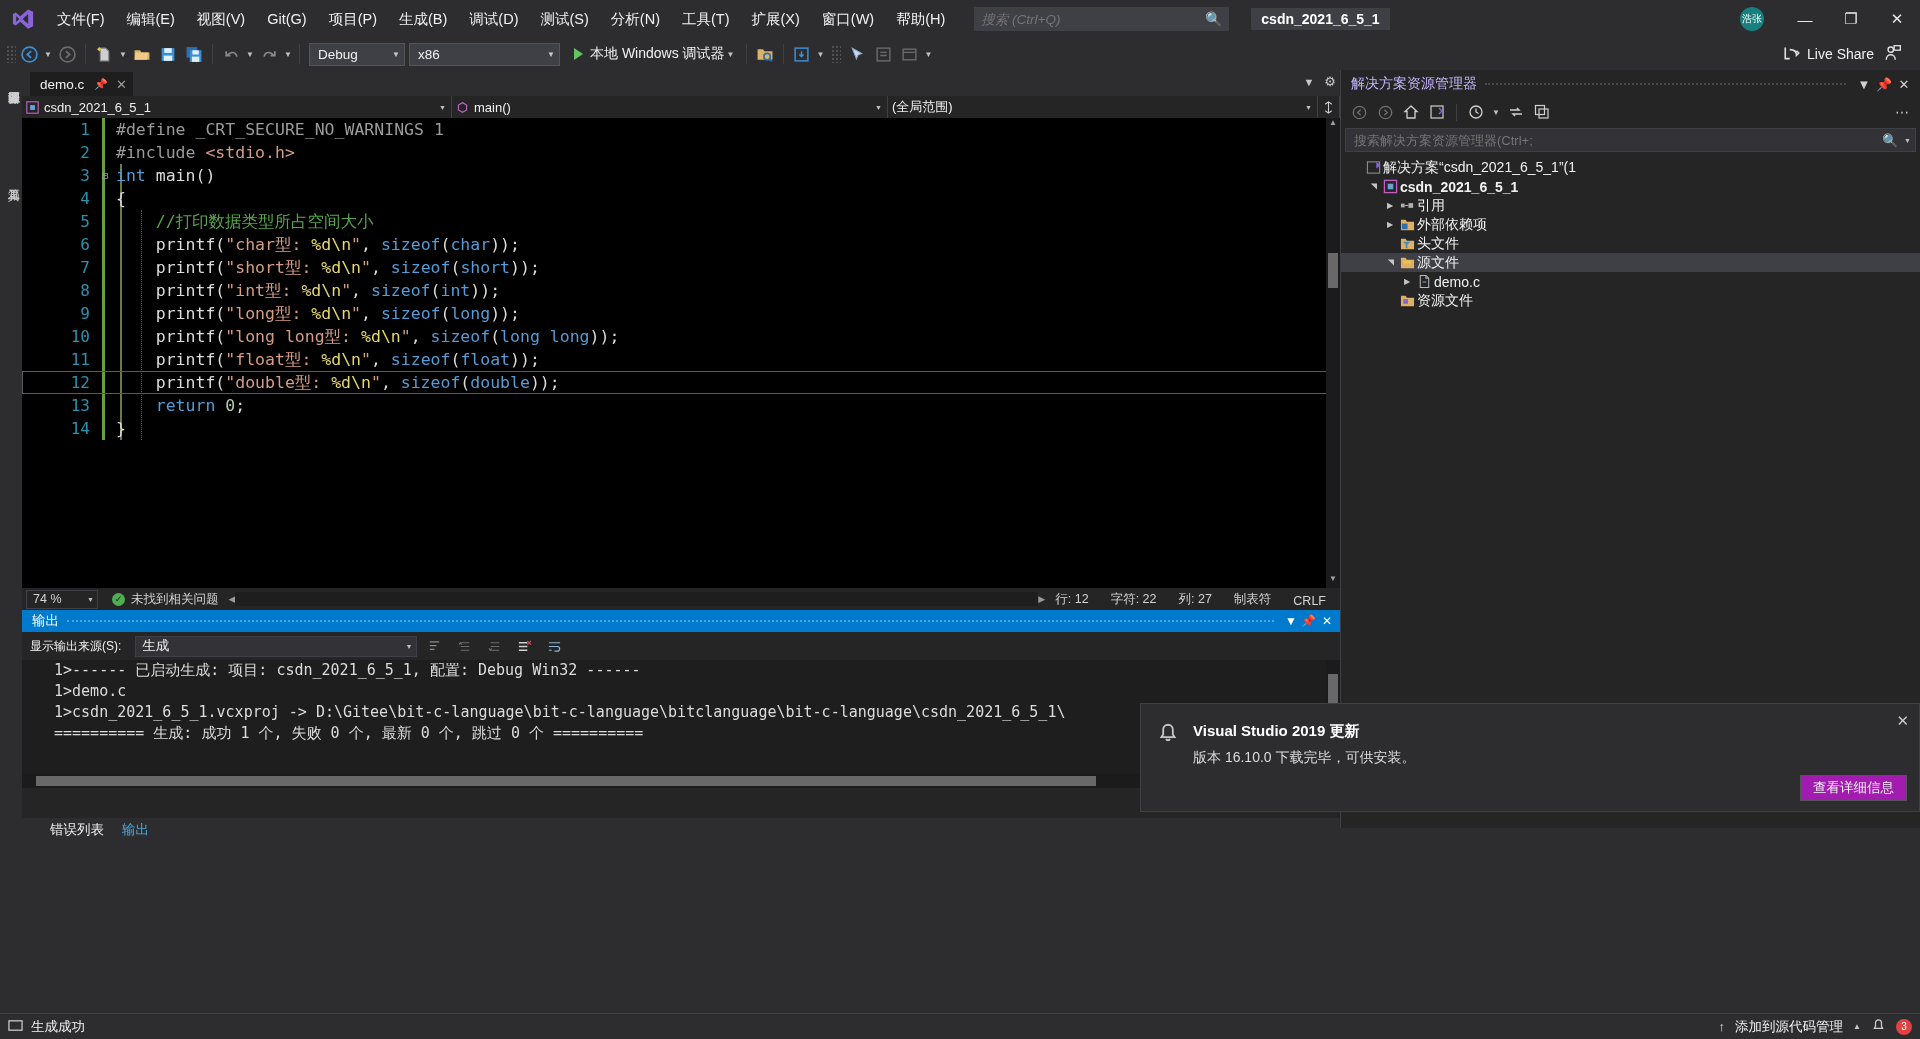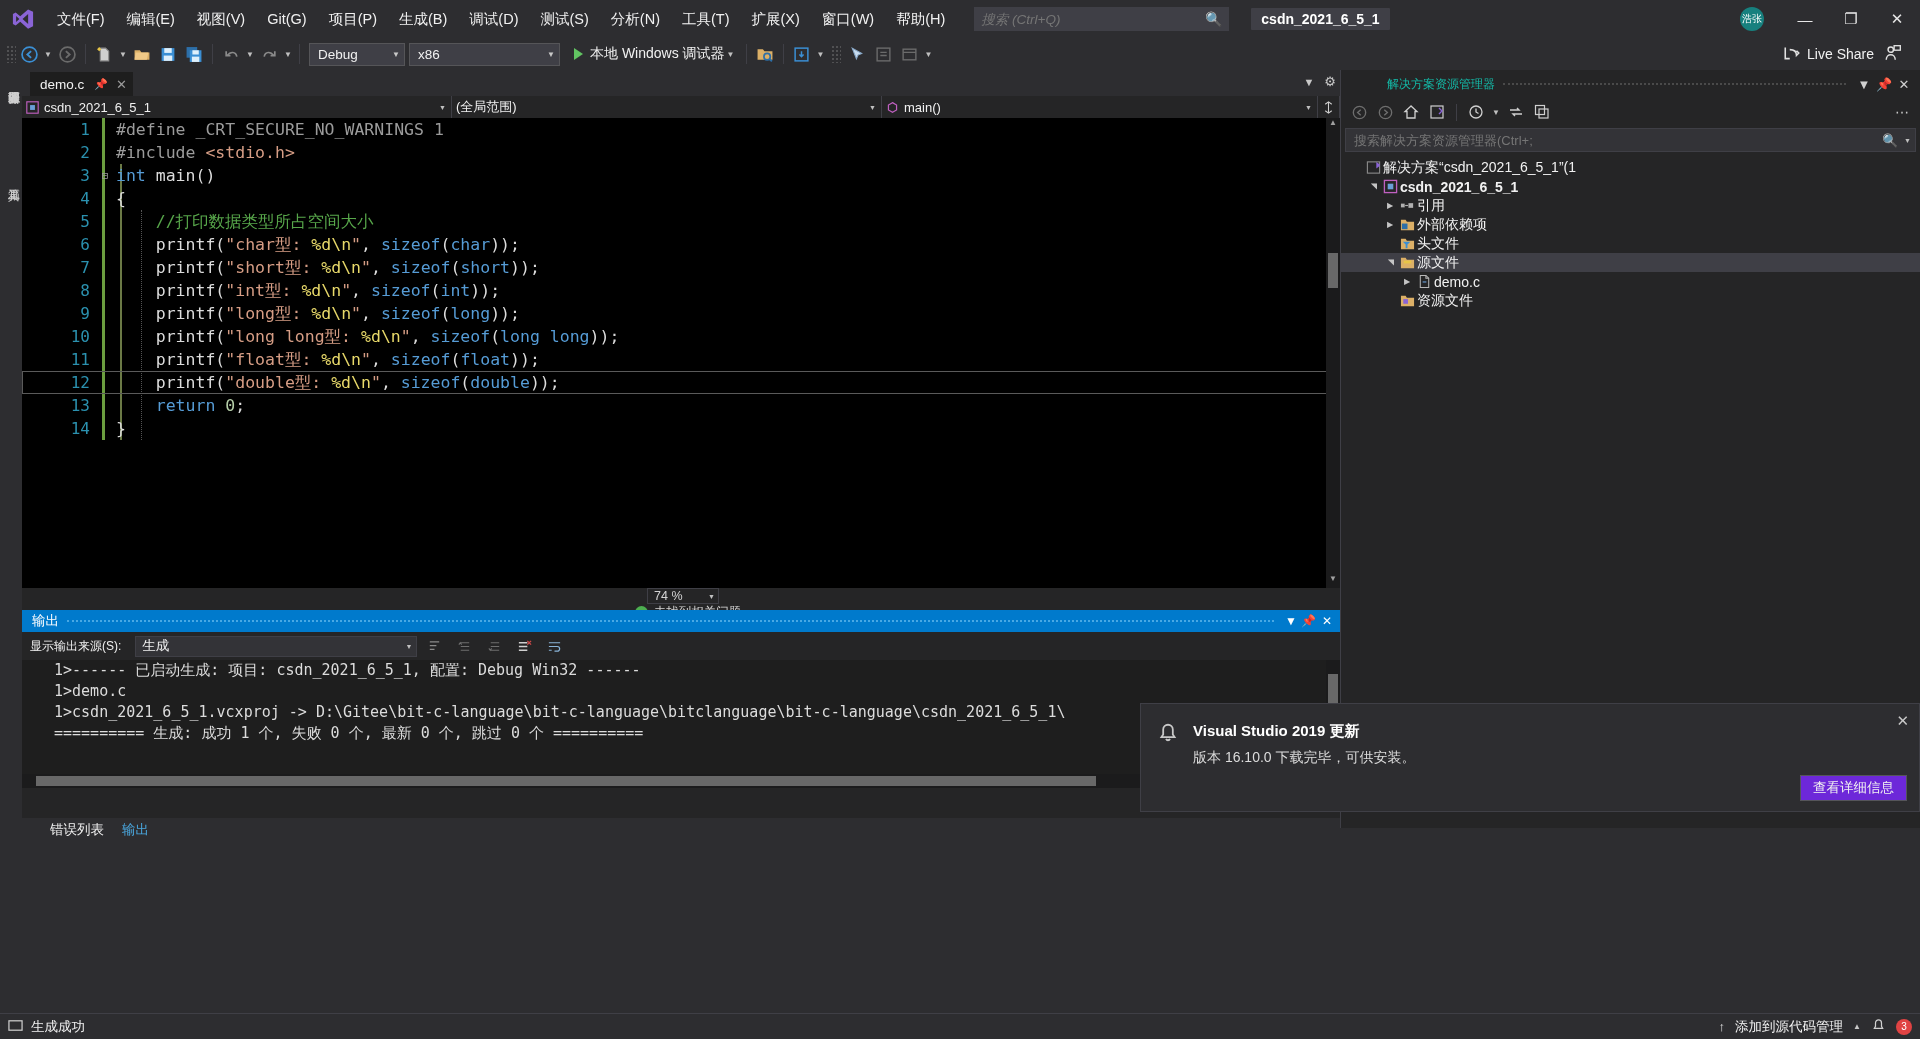--- a/index.html
+++ b/index.html
@@ -118,40 +118,40 @@
   .vbar { position:absolute; left:98px; width:2px; background:#6b7a46; }
   .indentguide { position:absolute; width:1px; border-left:1px dotted #555; }
 
   .scroll-v { position:absolute; right:0; top:0; width:14px; height:100%; background:#1b1b1c; }
   .scroll-v .thumb { position:absolute; left:2px; top:135px; width:10px; height:35px; background:#686868; }
   .scroll-v .updn { position:absolute; left:0; width:14px; height:14px; color:#a0a0a0; font-size:8px; text-align:center; }
   .green-edit { position:absolute; left:80px; width:3px; background:#6b9e3f; }
 
   .estatus {
     position:absolute; left:0; bottom:0; width:100%; height:22px; background:#252526;
-    display:flex; align-items:center; font-size:12.5px; color:#d4d4d4;flex-direction:column;
+    display:flex; align-items:center; font-size:12.5px; color:#d4d4d4;
   }
   .zoom-combo { width:72px; height:19px; margin-left:4px; background:#252526; border:1px solid #3f3f46;
                 display:flex; align-items:center; padding:0 3px 0 6px; font-size:12.5px; }
   .zoom-combo .cc { margin-left:auto; font-size:7px; color:#c0c0c0; }
   .issue { display:flex; align-items:center; margin-left:14px; gap:6px; }
   .issue .ok { width:13px; height:13px; border-radius:50%; background:#4caf50; color:#1e1e1e;
                font-size:9px; display:flex; align-items:center; justify-content:center; }
   .hscroll { flex:1; margin:0 10px; height:14px; display:flex; align-items:center; }
   .hscroll .arrow { color:#9a9a9a; font-size:9px; }
   .hscroll .track { flex:1; height:14px; background:#1e1e1e; }
   .est-right { display:flex; align-items:flex-end; gap:22px; padding-right:14px; }
 
   
   .sol {
     position:absolute; left:1340px; top:70px; width:580px; height:758px; background:#252526;
     border-left:1px solid #3f3f46;
   }
   .sol-title { height:28px; display:flex; align-items:center; padding:0 6px 0 10px; }
-  .sol-title .t { font-size:12px; color:#14b8a6;margin-left:36px; }
+  .sol-title .t { font-size:14px; color:#c4b5fd; }
   .sol-title .dots { flex:1; margin:0 8px; border-top:2px dotted #5a5a5a; opacity:.7; }
   .sol-title .ic { width:20px; text-align:center; color:#d0d0d0; font-size:13px; }
   .sol-toolbar { height:28px; display:flex; align-items:center; padding-left:6px; gap:2px; }
   .sbtn { width:24px; height:22px; display:flex; align-items:center; justify-content:center; color:#c7c7c7; }
   .sol-search {
     height:24px; margin:2px 4px 4px 4px; background:#333337; border:1px solid #3f3f46;
     display:flex; align-items:center; padding:0 4px 0 8px;
   }
   .sol-search input { flex:1; background:transparent; border:0; outline:0; color:#9a9a9a; font-size:13px;
                       font-family:"Liberation Sans", sans-serif; }
@@ -191,21 +191,21 @@
 
   
   .toast {
     position:absolute; left:1140px; top:703px; width:780px; height:109px; background:#2d2d30;
     border:1px solid #3f3f46;
   }
   .toast .bell { position:absolute; left:16px; top:18px; font-size:20px; color:#c8c8c8; }
   .toast .ttl { position:absolute; left:52px; top:18px; font-size:15px; font-weight:bold; color:#fff; }
   .toast .sub { position:absolute; left:52px; top:45px; font-size:14px; color:#dcdcdc; }
   .toast .x { position:absolute; right:10px; top:8px; font-size:15px; color:#c8c8c8; }
-  .toast .act { position:absolute; right:12px; bottom:10px; height:26px; background:#6d28d9;
+  .toast .act { position:absolute; right:12px; bottom:10px; height:26px; background:#a21caf;
                 border:1px solid #55555a; display:flex; align-items:center; padding:0 12px;
                 font-size:13.5px; color:#f1f1f1; }
 
   
   .statusbar {
     position:absolute; left:0; bottom:0; width:1920px; height:26px; background:#2d2d30;
     display:flex; align-items:center; border-top:1px solid #3f3f46;
   }
   .statusbar .sb-left { display:flex; align-items:center; padding-left:8px; gap:8px; }
   .statusbar .sb-txt { font-size:13.5px; color:#f1f1f1; }
@@ -402,31 +402,31 @@
       <div class="navsel" style="width:430px">
         <span class="ic">
           <svg width="13" height="13" viewBox="0 0 16 16">
               <rect x="1" y="1" width="14" height="14" fill="none" stroke="#c060c0" stroke-width="1.4"></rect>
               <path d="M5 5h6v6H5z" fill="#6a9fd8"></path>
             </svg>
         </span>
         <span>csdn_2021_6_5_1</span>
         <span class="dd">▼</span>
       </div>
-      <div class="navsel" style="width:430px">
-        <span>(全局范围)</span>
-        <span class="dd">▼</span>
-      </div>
       <div class="navsel" style="flex:1">
         <span class="ic">
           <svg width="13" height="13" viewBox="0 0 16 16">
               <path d="M8 2 13 5v6l-5 3-5-3V5z" fill="none" stroke="#c060c0" stroke-width="1.5"></path>
             </svg>
         </span>
         <span>main()</span>
+        <span class="dd">▼</span>
+      </div>
+      <div class="navsel" style="width:430px">
+        <span>(全局范围)</span>
         <span class="dd">▼</span>
       </div>
       <div class="navsel" style="width:22px;justify-content:center">
         <svg width="13" height="13" viewBox="0 0 16 16">
             <path d="M8 1v14M4 4l4-3 4 3M4 12l4 3 4-3" stroke="#d0d0d0" stroke-width="1.3" fill="none"></path>
           </svg>
       </div>
     </div>
 
     <div class="codearea">

